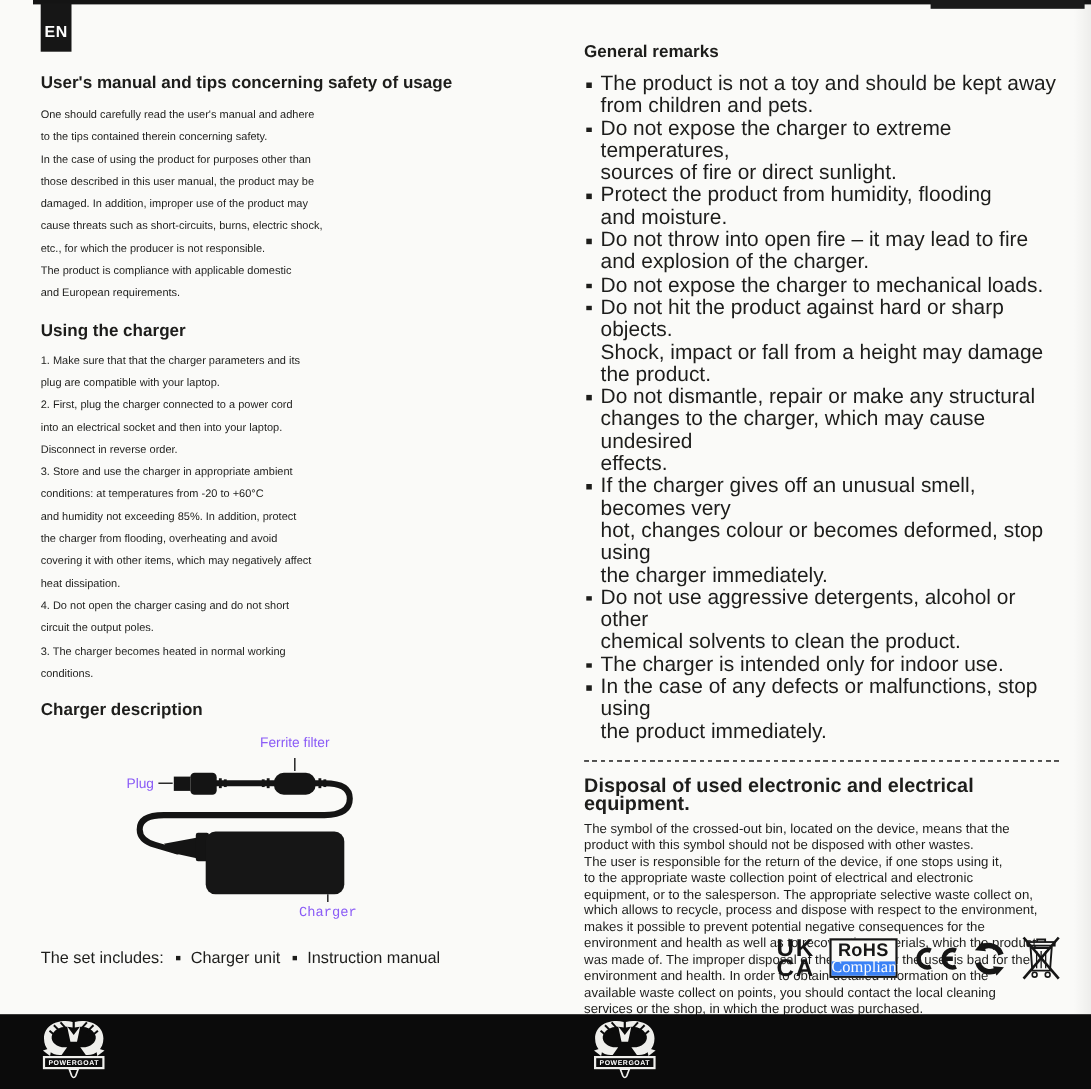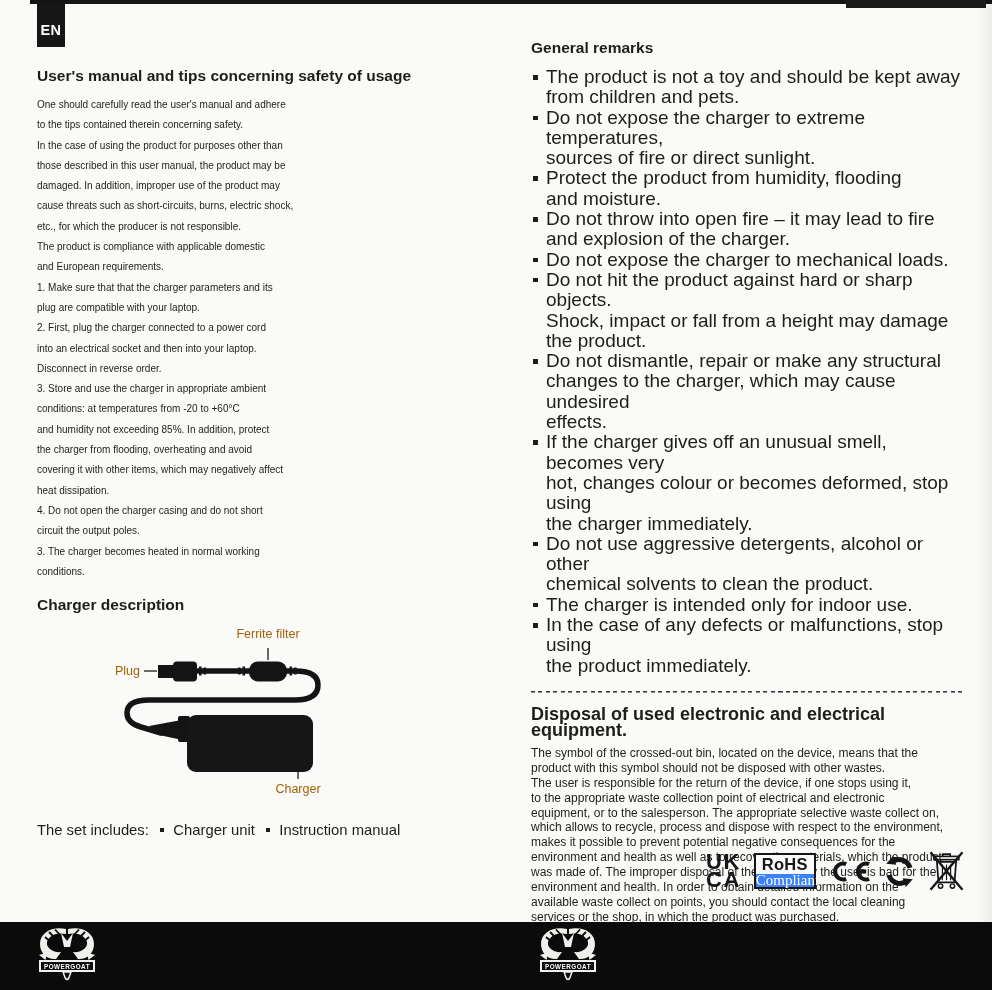--- a/index.html
+++ b/index.html
@@ -44,24 +44,24 @@
     margin:15px 0 13px; height:2px; border:0;
     background:repeating-linear-gradient(to right,#3c3c3c 0 4px, transparent 4px 7.5px);
     background-size:100% 1.6px; background-repeat:no-repeat; background-position:0 0;
   }
   .h-small    { font-size:18px; font-weight:bold; line-height:16px; margin:0 0 8px; }
   .para-small { font-size:12px; line-height:14.9px; white-space:pre-line; }
 
   
   .diagram { position:relative; width:434px; height:186px; margin-top:7px; }
   .diagram svg { position:absolute; left:0; top:0; }
-  .dia-label { position:absolute; font-size:12.5px; color:#a16207; }
+  .dia-label { position:absolute; font-size:12.5px; color:#8b5cf6; }
   .lbl-ferrite { left:160px; top:4px;   width:142px; text-align:center; }
   .lbl-plug    { left:58px;  top:41px;  width:45px;  text-align:right; }
-  .lbl-charger { left:226px; top:159px; width:70px;  text-align:center; }
+  .lbl-charger { left:226px; top:159px; width:70px;  text-align:center;font-family:Liberation Mono, monospace; }
 
   .set-line { margin-top:13px; font-size:14.8px; display:flex; align-items:center; }
   .set-line b { font-weight:normal; }
   .sq { display:inline-block; width:4.5px; height:4.5px; background:#1d1d1b; margin:0 9px 0 11px; }
 
   
   .certs{
     position:absolute; left:706px; top:846px; height:50px;
     display:flex; align-items:center; gap:13px;
   }
@@ -90,20 +90,21 @@
     <div class="para">One should carefully read the user's manual and adhere
 to the tips contained therein concerning safety.
 In the case of using the product for purposes other than
 those described in this user manual, the product may be
 damaged. In addition, improper use of the product may
 cause threats such as short-circuits, burns, electric shock,
 etc., for which the producer is not responsible.
 The product is compliance with applicable domestic
 and European requirements.</div>
 
+    <h2 class="h-sub">Using the charger</h2>
     <div class="para">1. Make sure that that the charger parameters and its
 plug are compatible with your laptop.</div>
     <div class="para">2. First, plug the charger connected to a power cord
 into an electrical socket and then into your laptop.
 Disconnect in reverse order.</div>
     <div class="para">3. Store and use the charger in appropriate ambient
 conditions: at temperatures from -20 to +60°C
 and humidity not exceeding 85%. In addition, protect
 the charger from flooding, overheating and avoid
 covering it with other items, which may negatively affect

